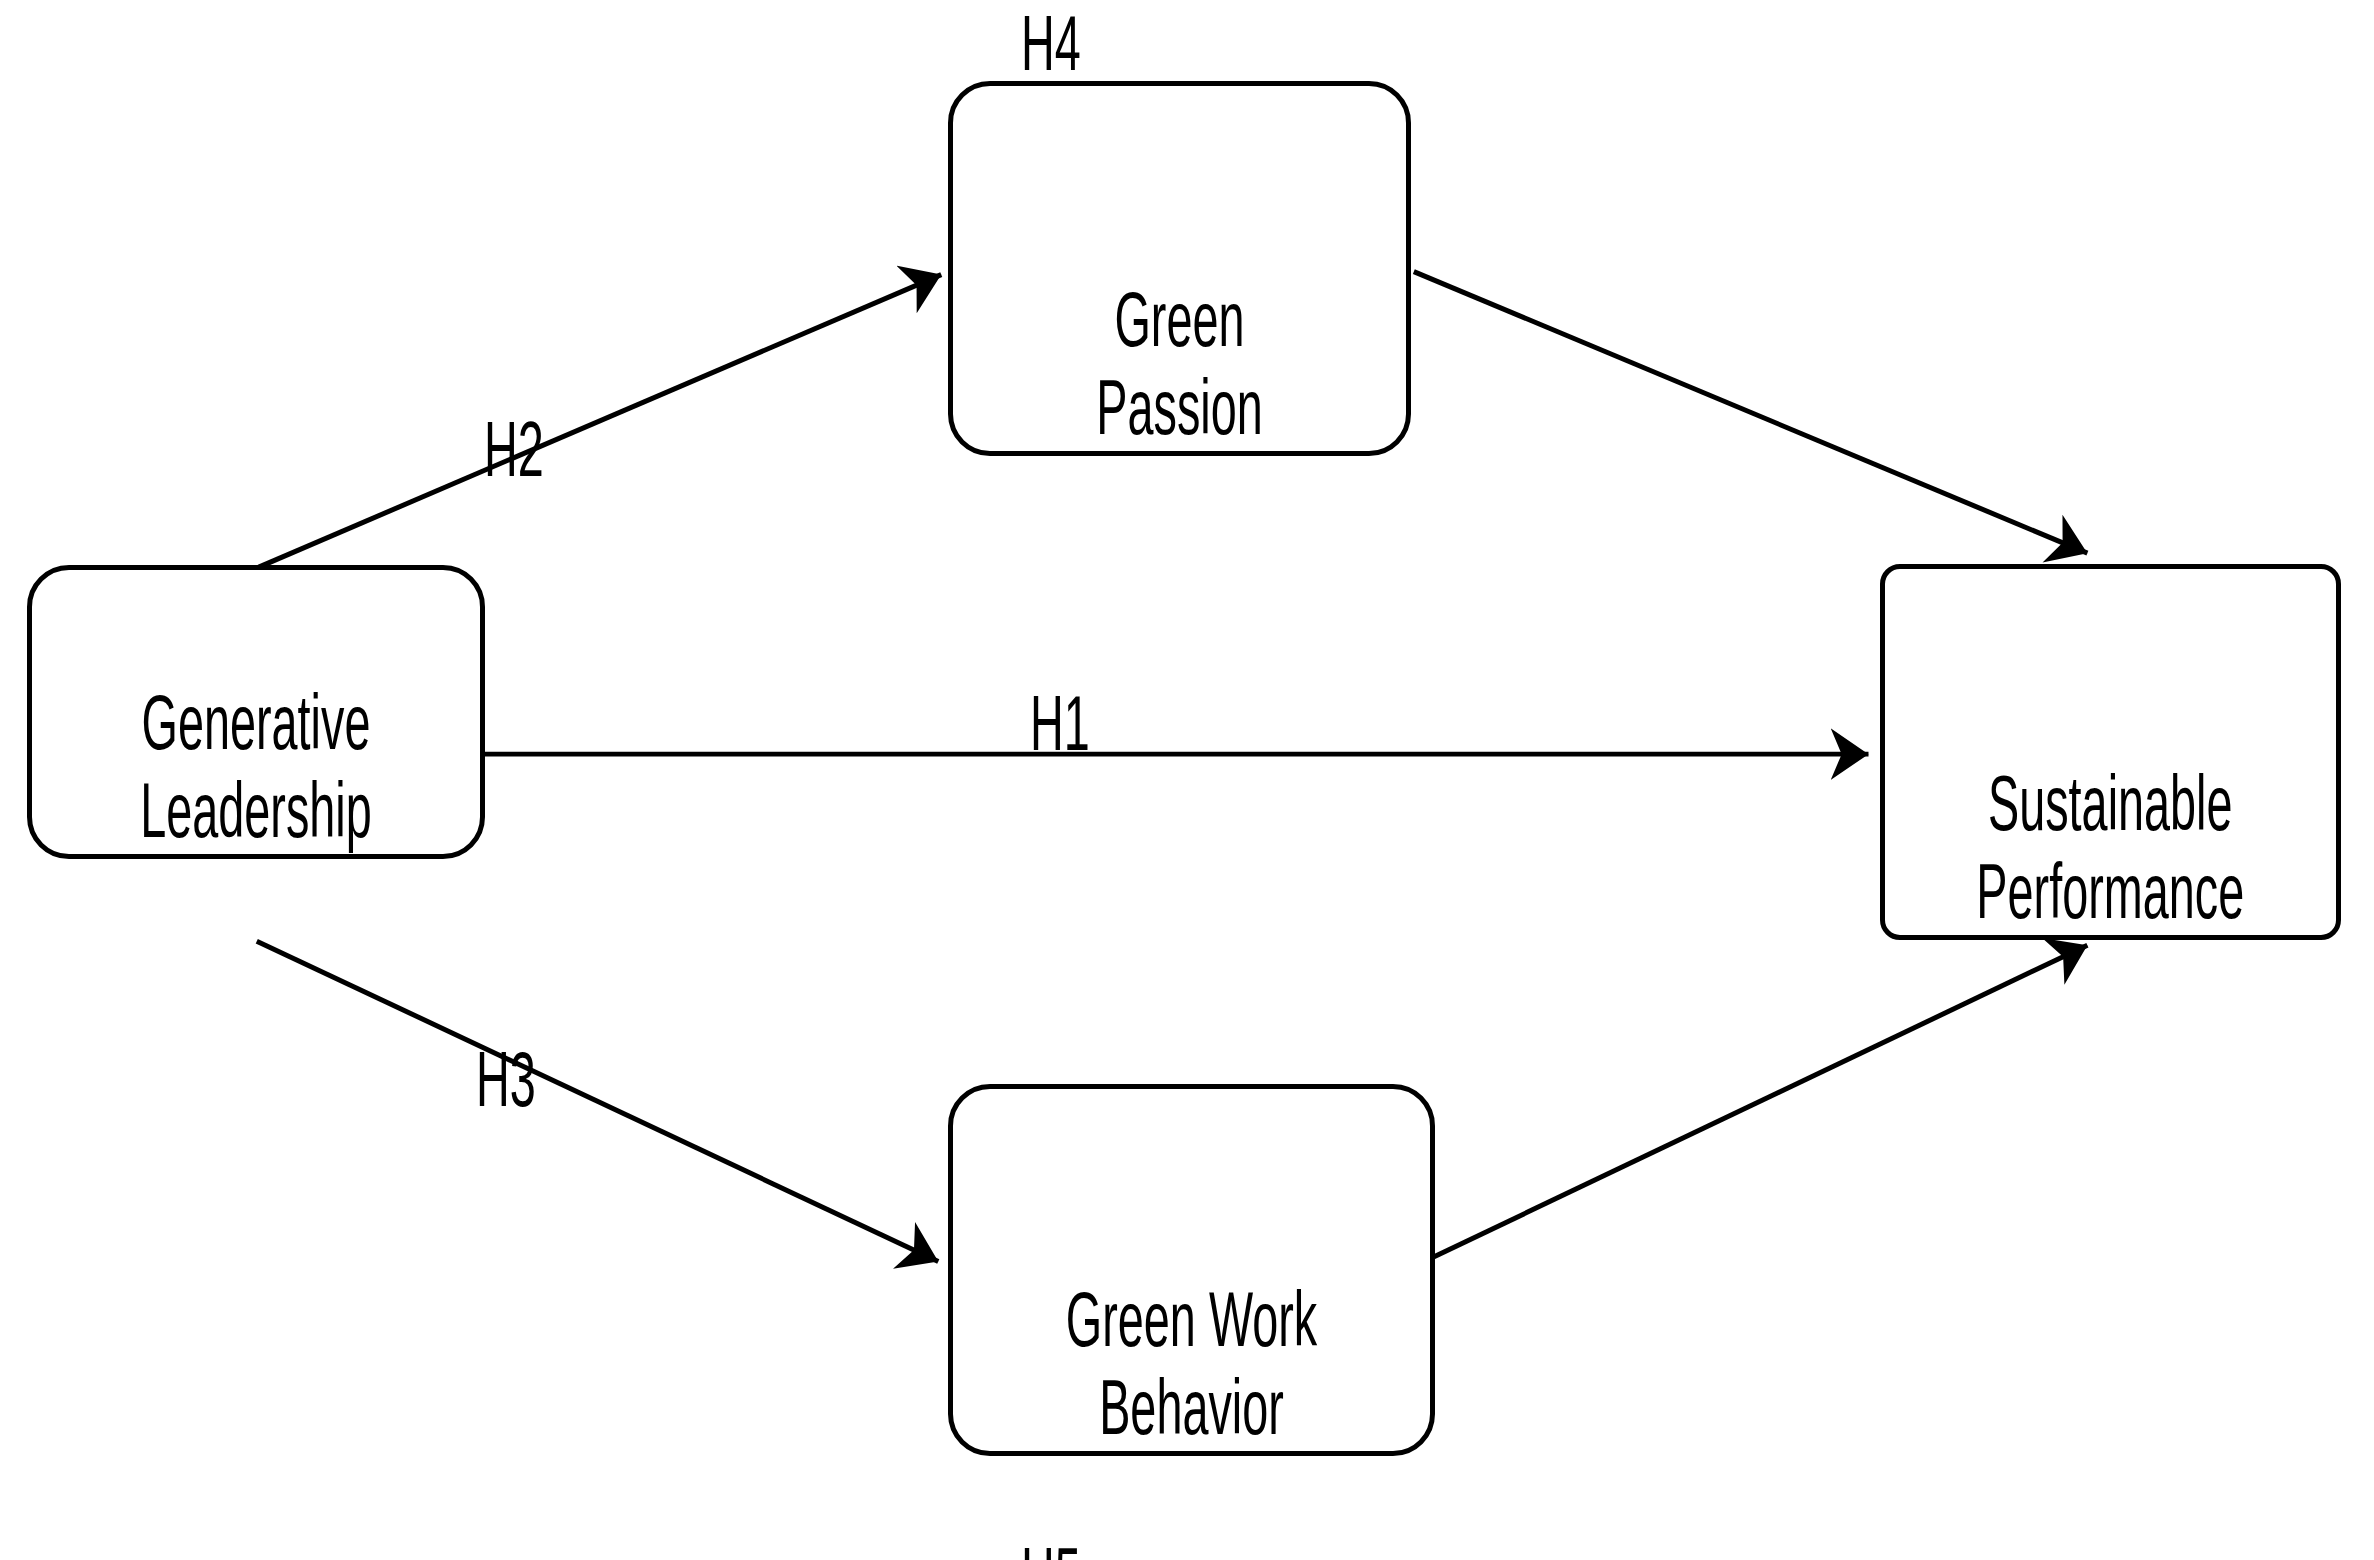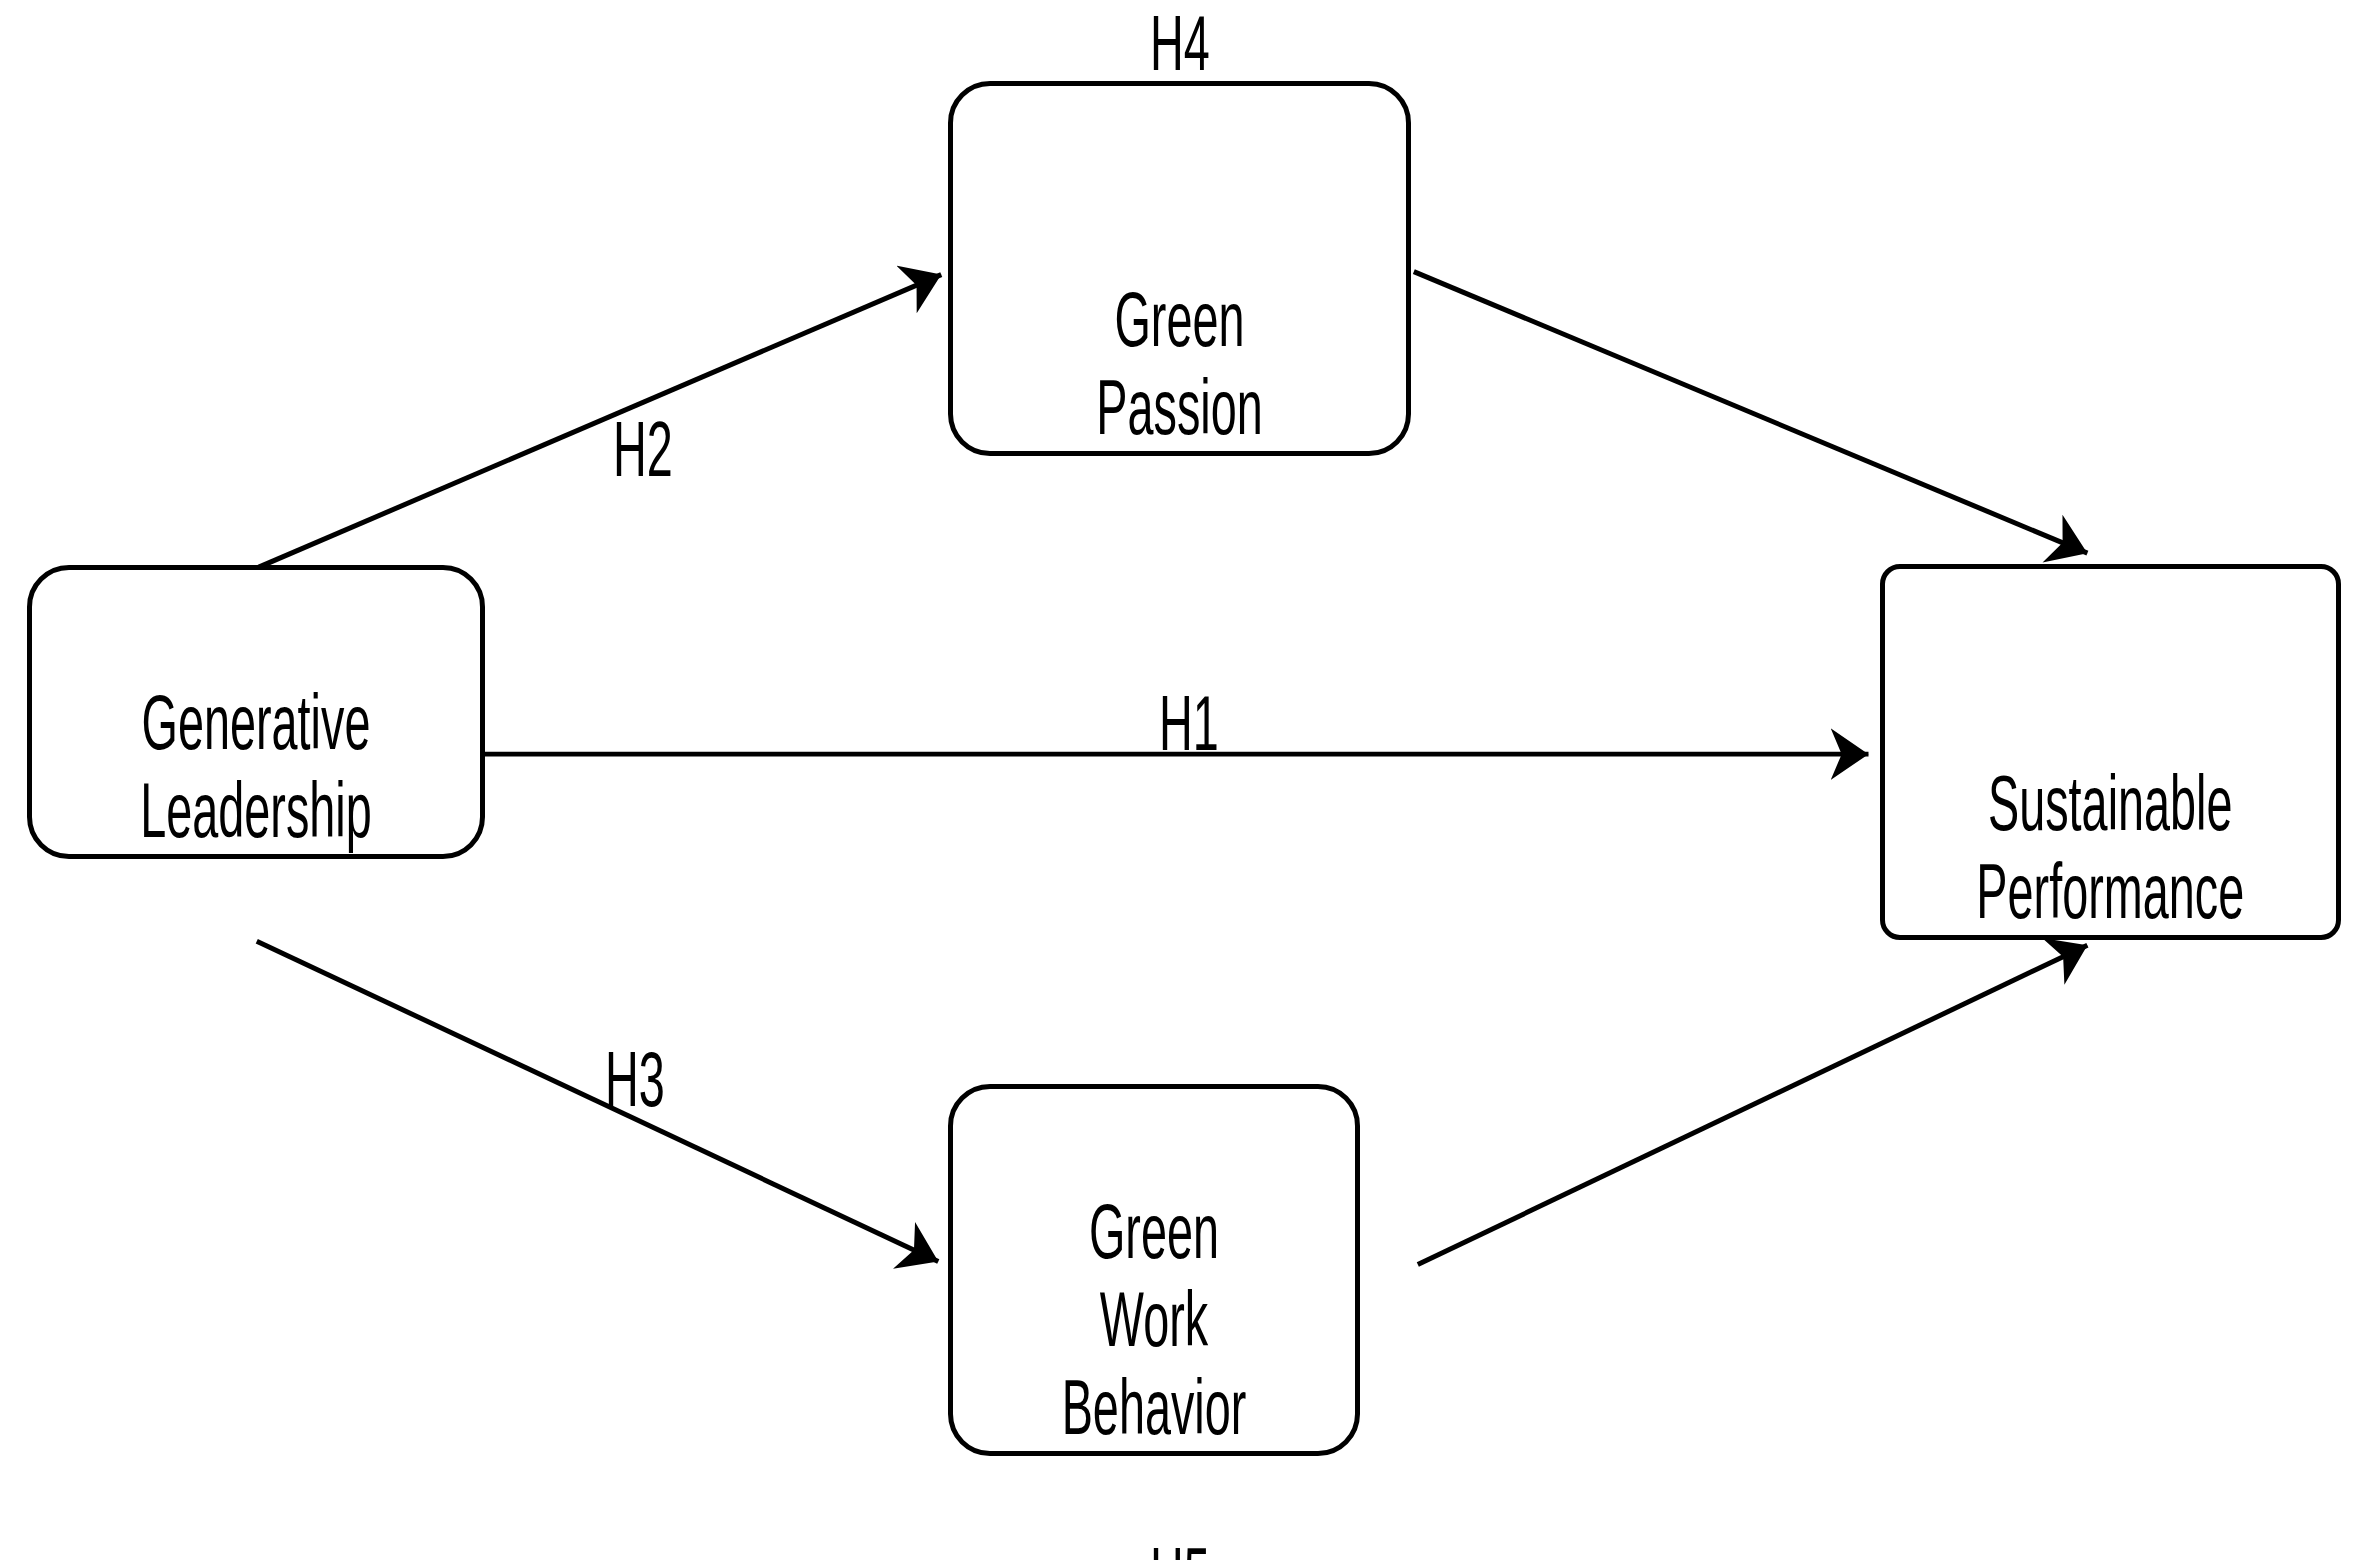--- a/index.html
+++ b/index.html
@@ -36,33 +36,33 @@
     font-size: 78px;
     line-height: 1.13;
     white-space: pre-line;
     transform: scaleX(0.6);
     transform-origin: center center;
     color: #000000;
   }
   .hyp {
     position: absolute; z-index: 3;
     width: 358px; margin-left: -179px;
-    text-align: center;
+    text-align: left;
     font-size: 78px; line-height: 1;
     color: #000000;
   }
   .hyp .narrow {
     display: inline-block;
     transform: scaleX(0.6);
     transform-origin: center center;
   }
   
   #node-gl  { left: 27px;   top: 565px;  width: 458px; height: 294px; }
   #node-gp  { left: 948px;  top: 81px;   width: 463px; height: 375px; }
-  #node-gwb { left: 948px;  top: 1084px; width: 412px; height: 372px; }
+  #node-gwb { left: 948px;  top: 1084px; width: 487px; height: 372px; }
   #node-sp  { left: 1880px; top: 564px;  width: 461px; height: 376px; border-radius: 20px; }
   
   #hyp-h1 { left: 1189px; top: 684px;  }
   #hyp-h2 { left: 643px;  top: 410px;  }
   #hyp-h3 { left: 635px;  top: 1040px; }
   #hyp-h4 { left: 1180px; top: 4px;    }
   #hyp-h5 { left: 1180px; top: 1536px; }
 </style>
 </head>
 <body>

